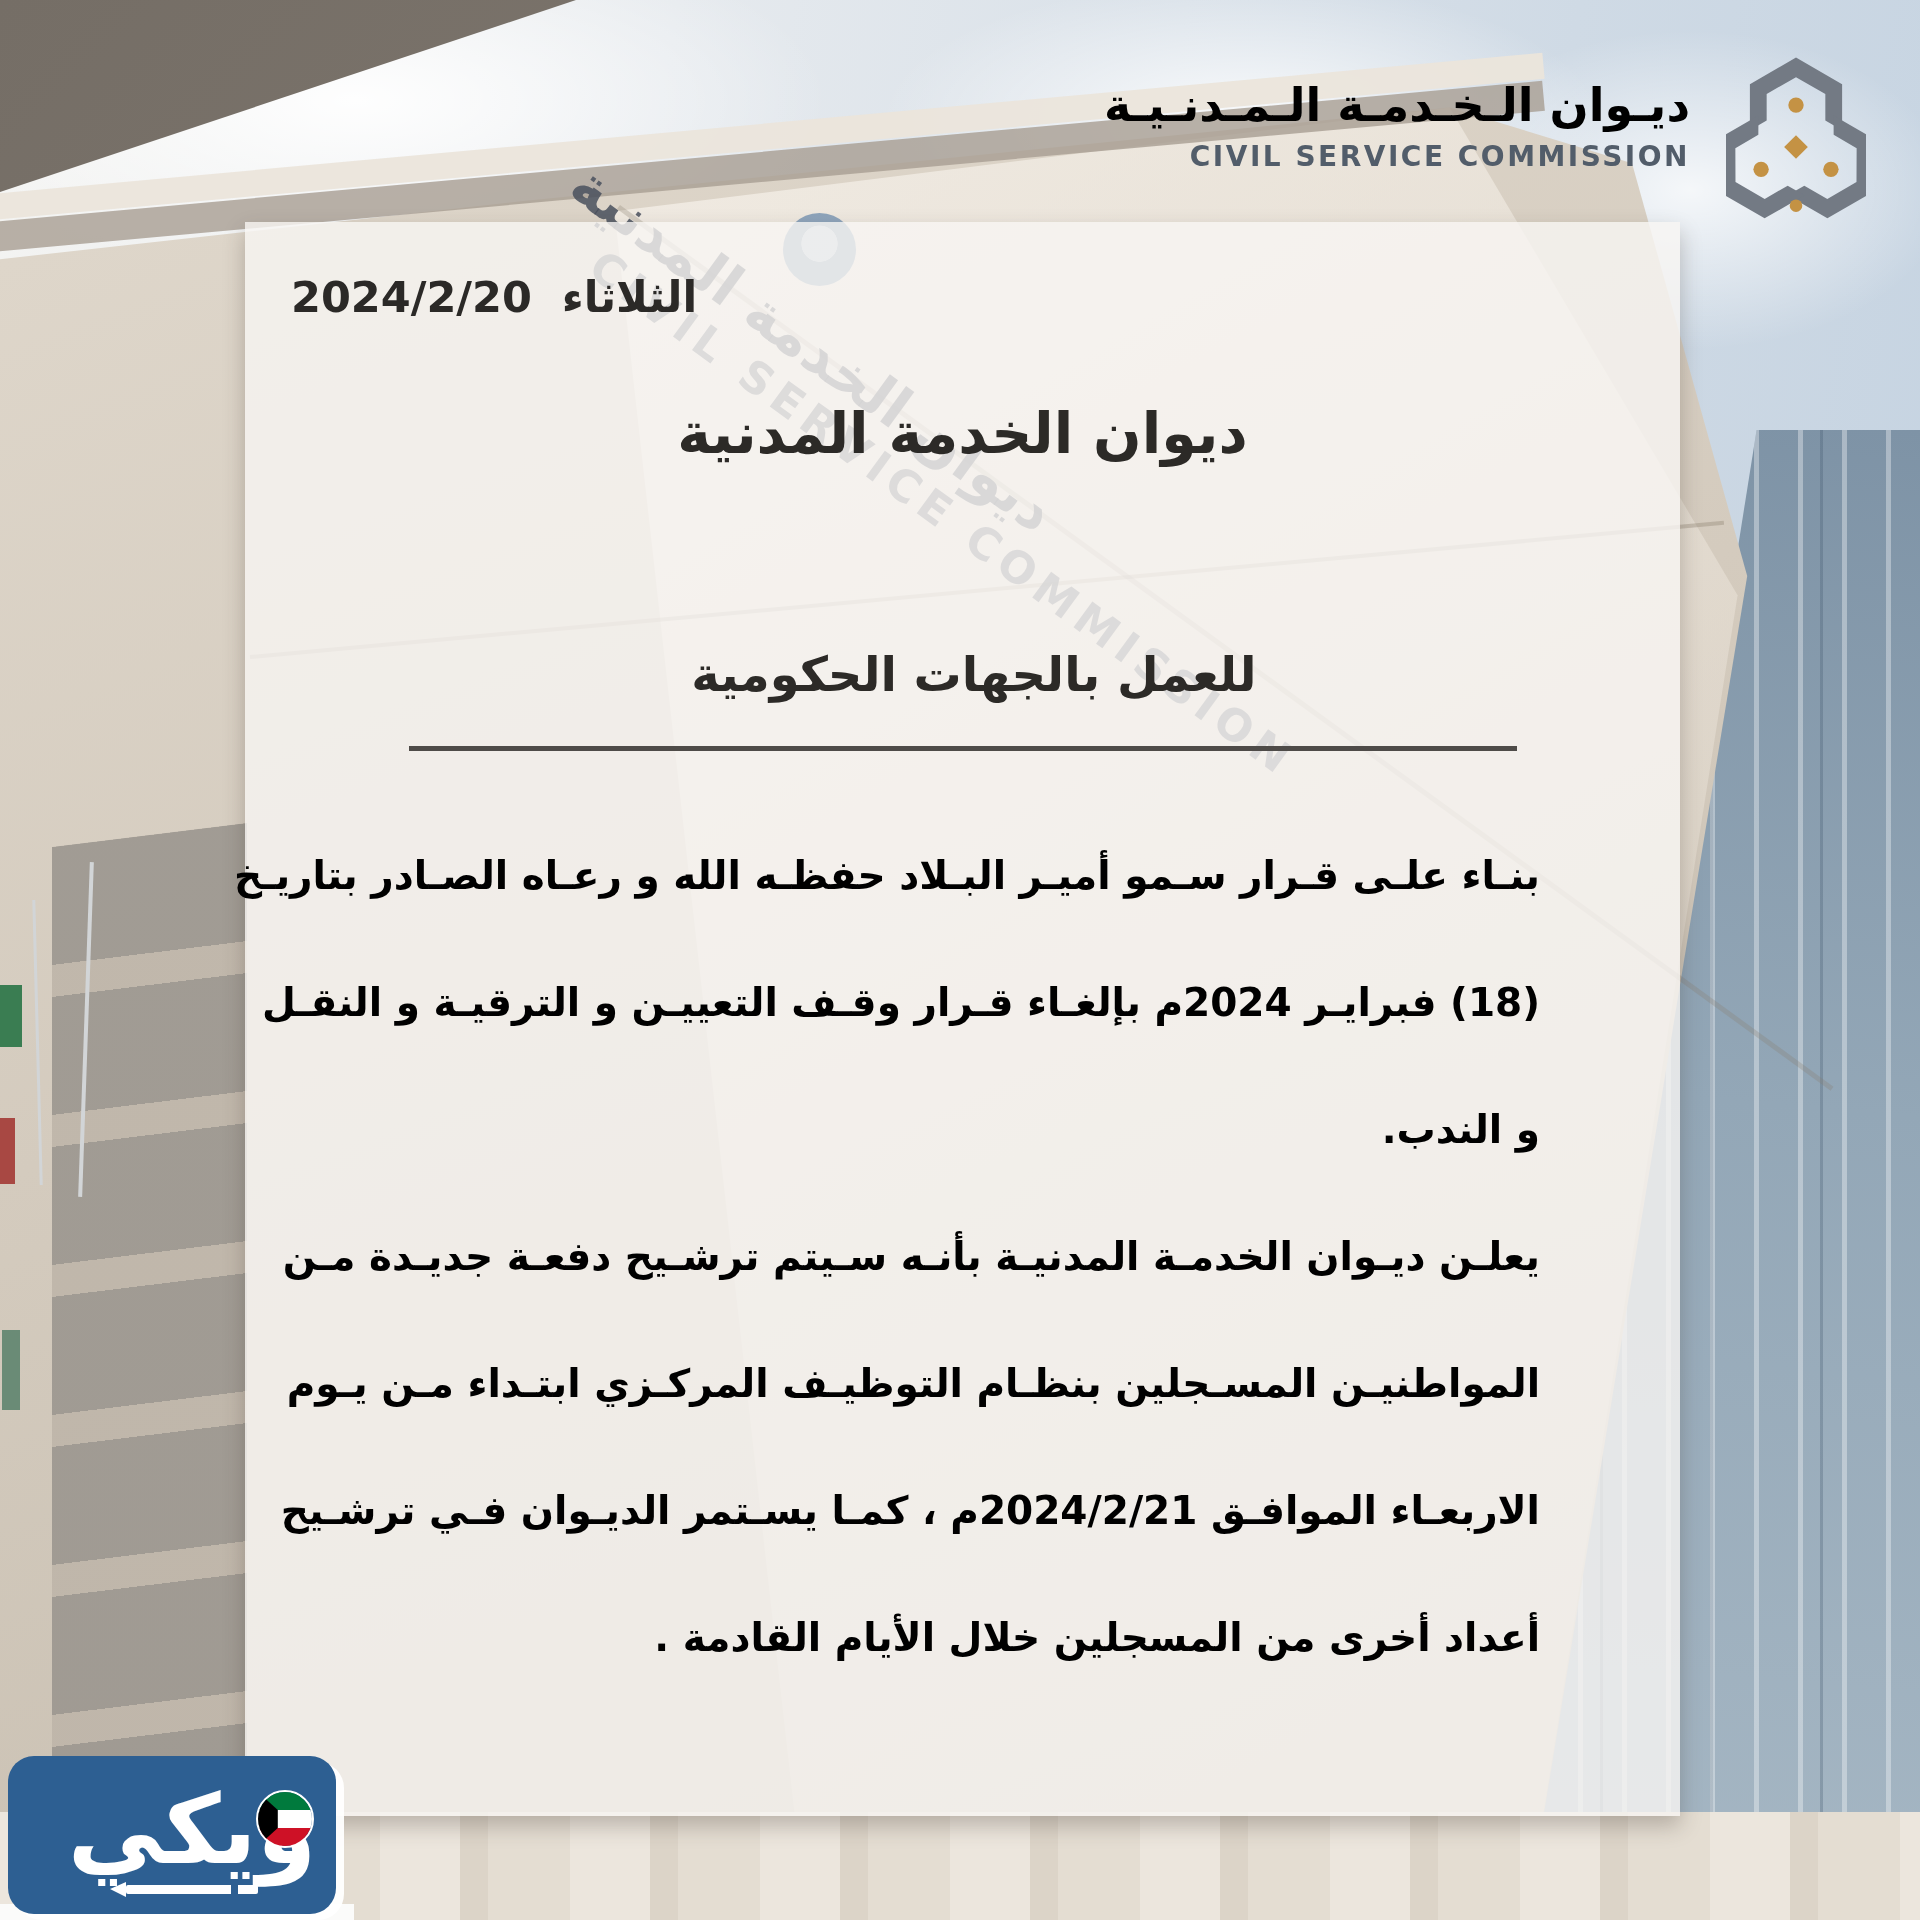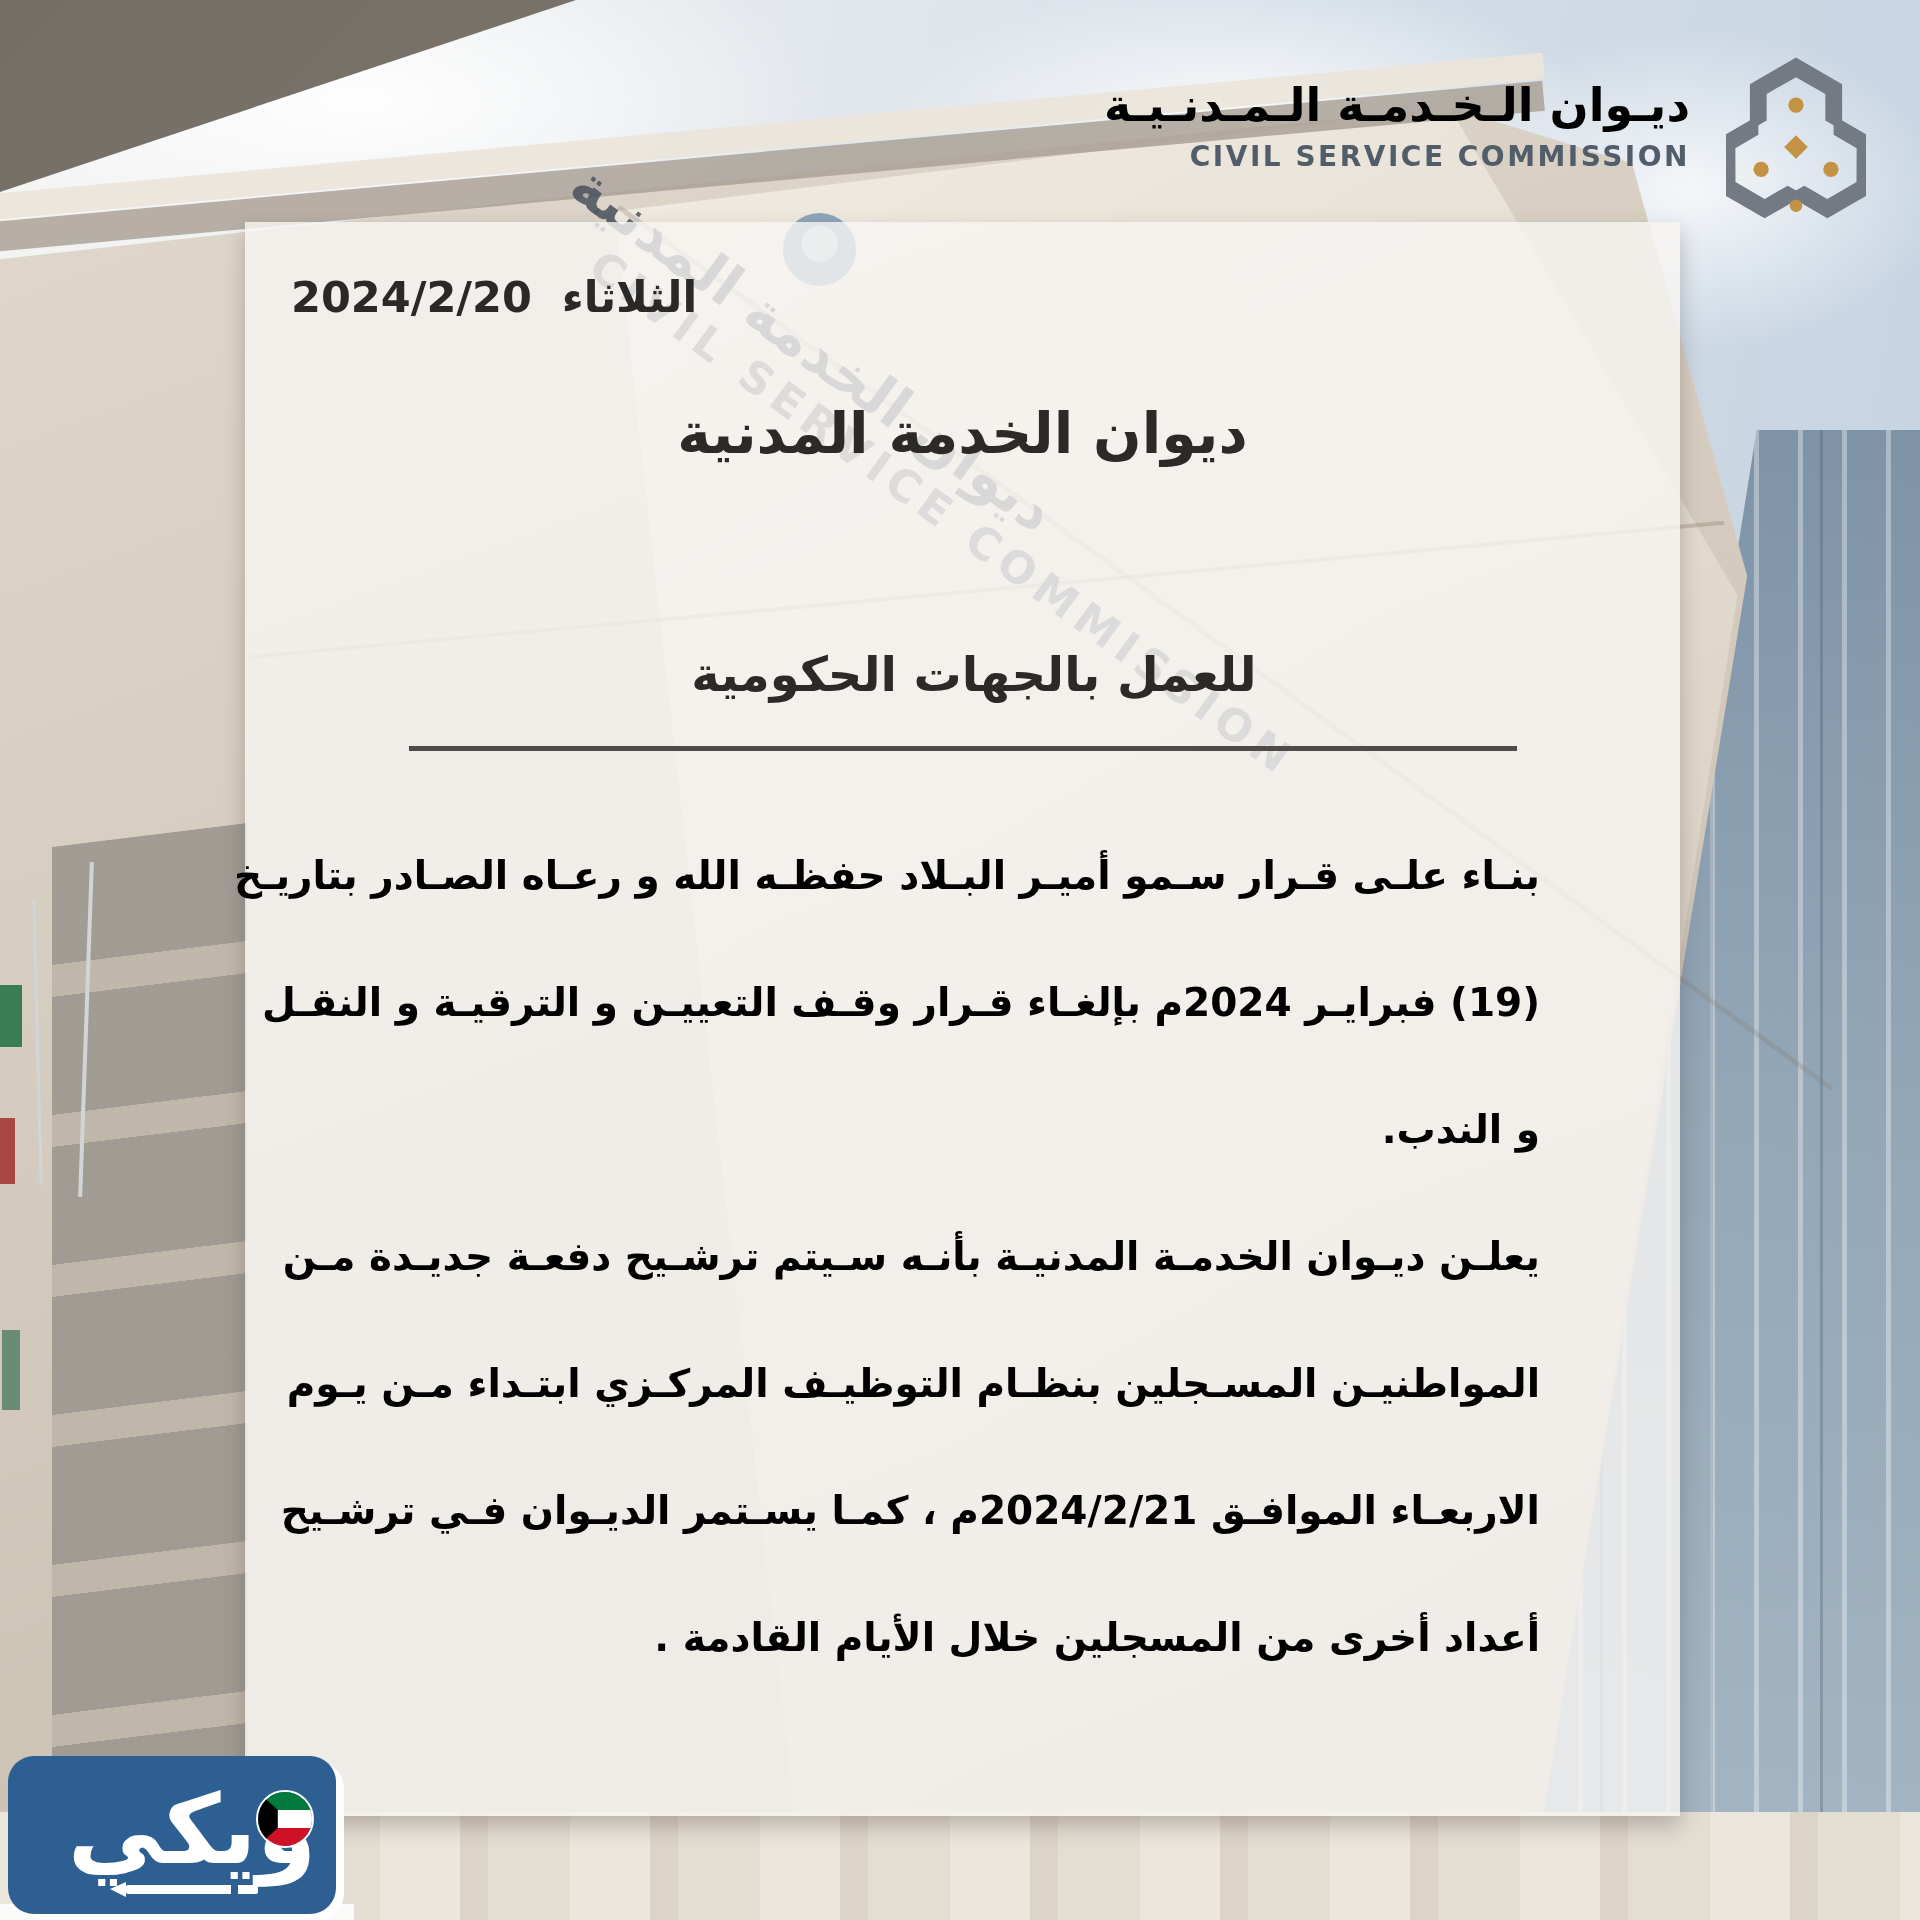--- a/index.html
+++ b/index.html
@@ -144,21 +144,21 @@
     </svg>
   </div>
 
   <div class="card">
     <div class="date">الثلاثاء  2024/2/20</div>
     <div class="hline title">ديوان الخدمة المدنية</div>
     <div class="hline sub2">للعمل بالجهات الحكومية</div>
     <div class="divider"></div>
     <div class="body">
       <div class="bline">بنـاء علـى قـرار سـمو أميـر البـلاد حفظـه الله و رعـاه الصـادر بتاريـخ</div>
-      <div class="bline">(19) فبرايـر 2024م بإلغـاء قـرار وقـف التعييـن و الترقيـة و النقـل</div>
+      <div class="bline">(18) فبرايـر 2024م بإلغـاء قـرار وقـف التعييـن و الترقيـة و النقـل</div>
       <div class="bline end">و الندب.</div>
       <div class="bline">يعلـن ديـوان الخدمـة المدنيـة بأنـه سـيتم ترشـيح دفعـة جديـدة مـن</div>
       <div class="bline">المواطنيـن المسـجلين بنظـام التوظيـف المركـزي ابتـداء مـن يـوم</div>
       <div class="bline">الاربعـاء الموافـق 2024/2/21م ، كمـا يسـتمر الديـوان فـي ترشـيح</div>
       <div class="bline end">أعداد أخرى من المسجلين خلال الأيام القادمة .</div>
     </div>
   </div>
 
   <div class="wiki">
     <div class="wk-text">ويكي</div>

